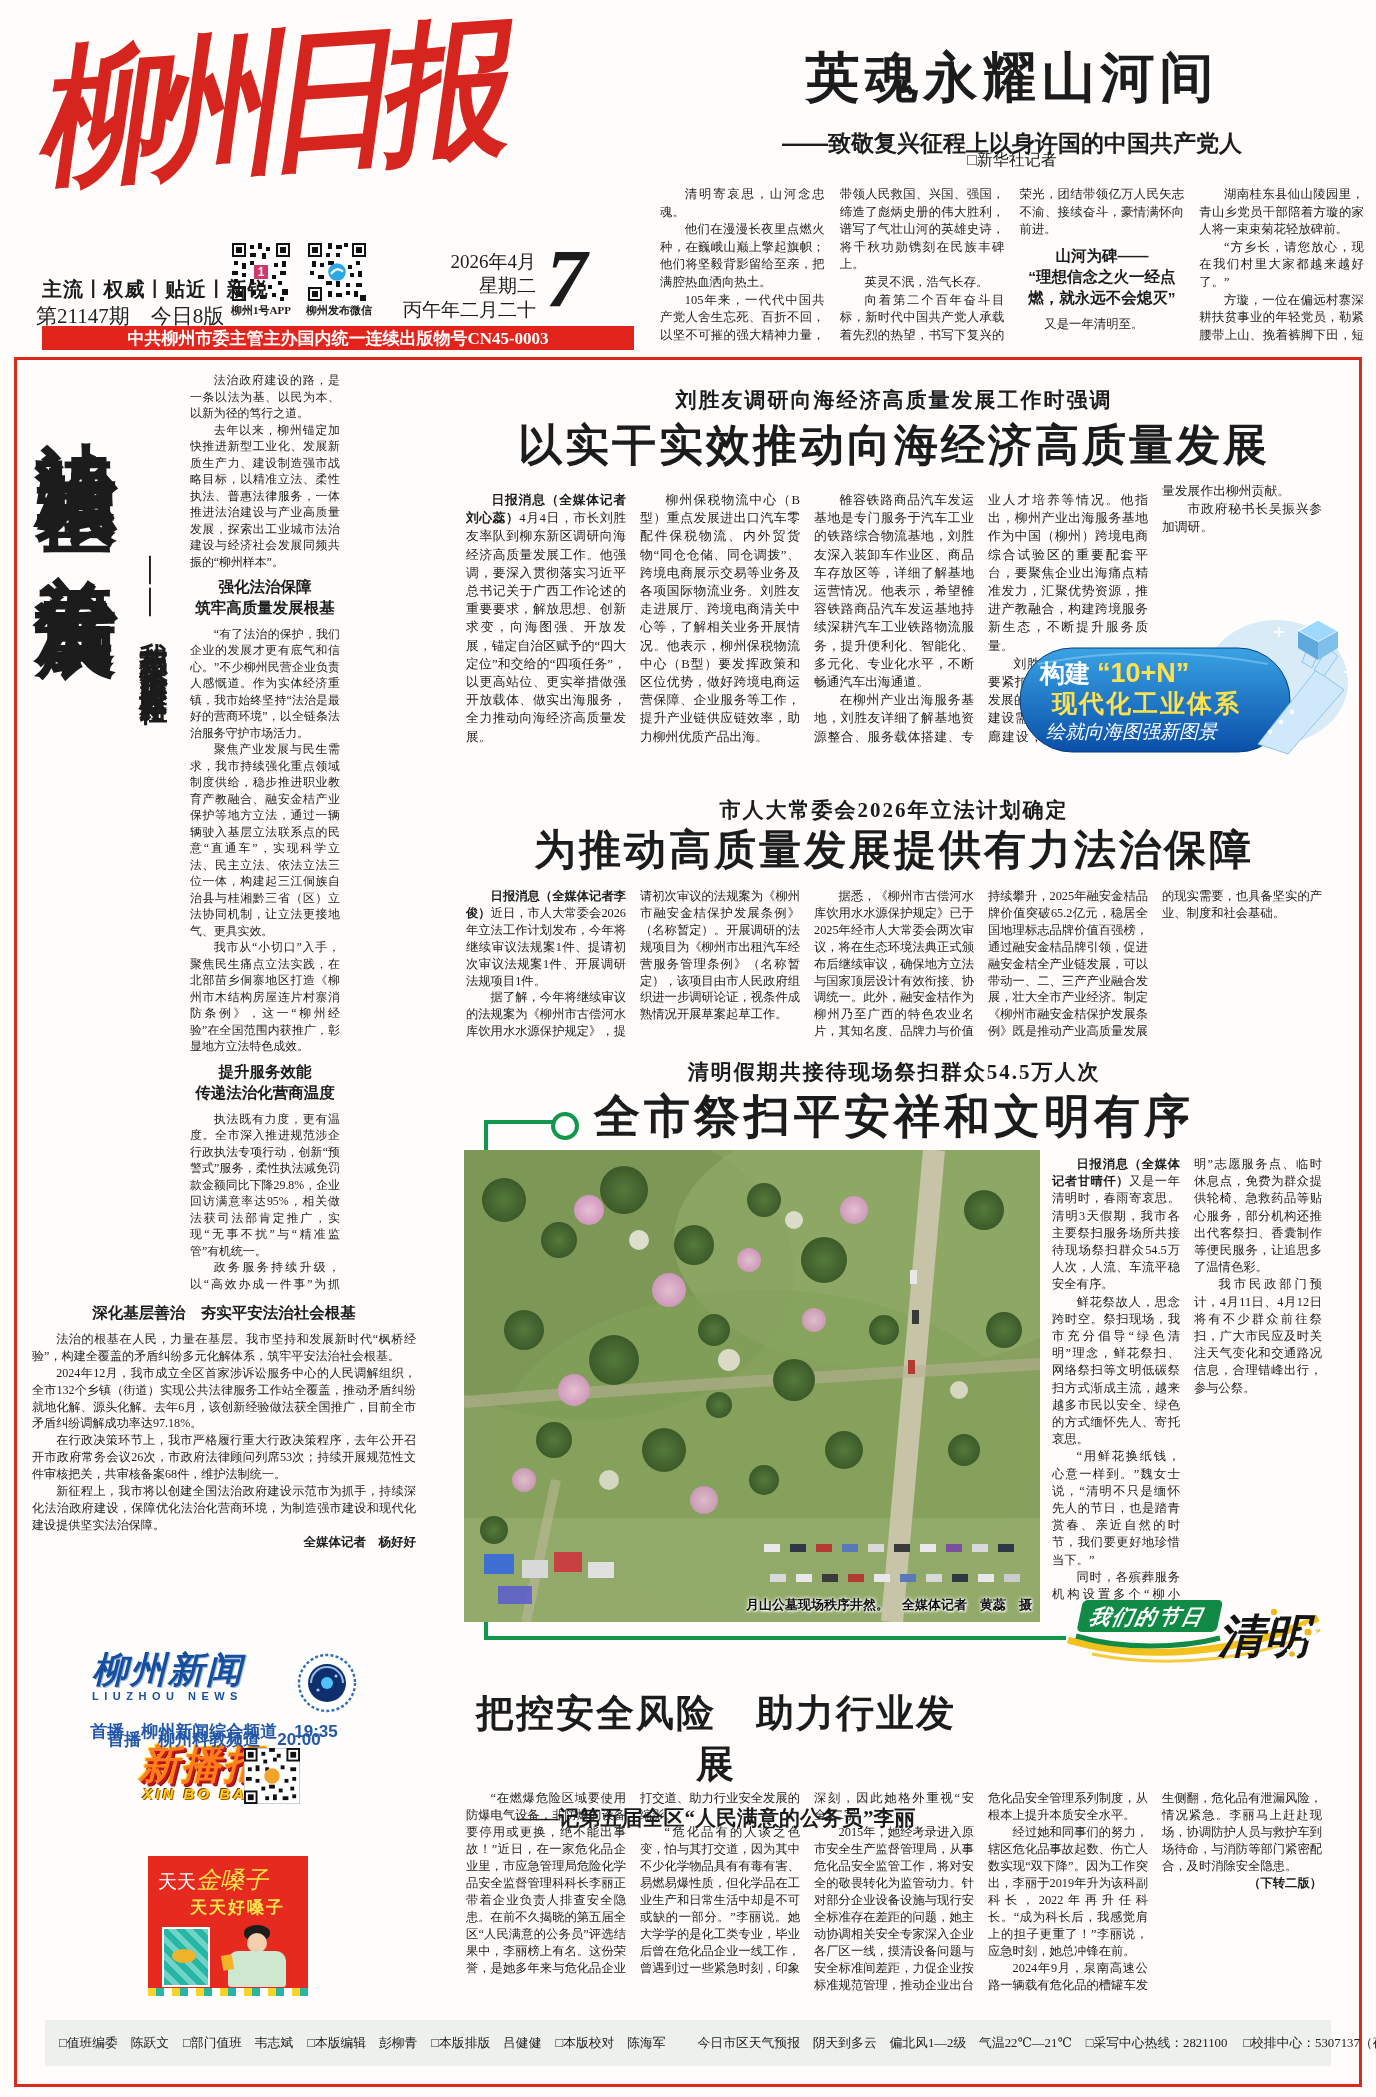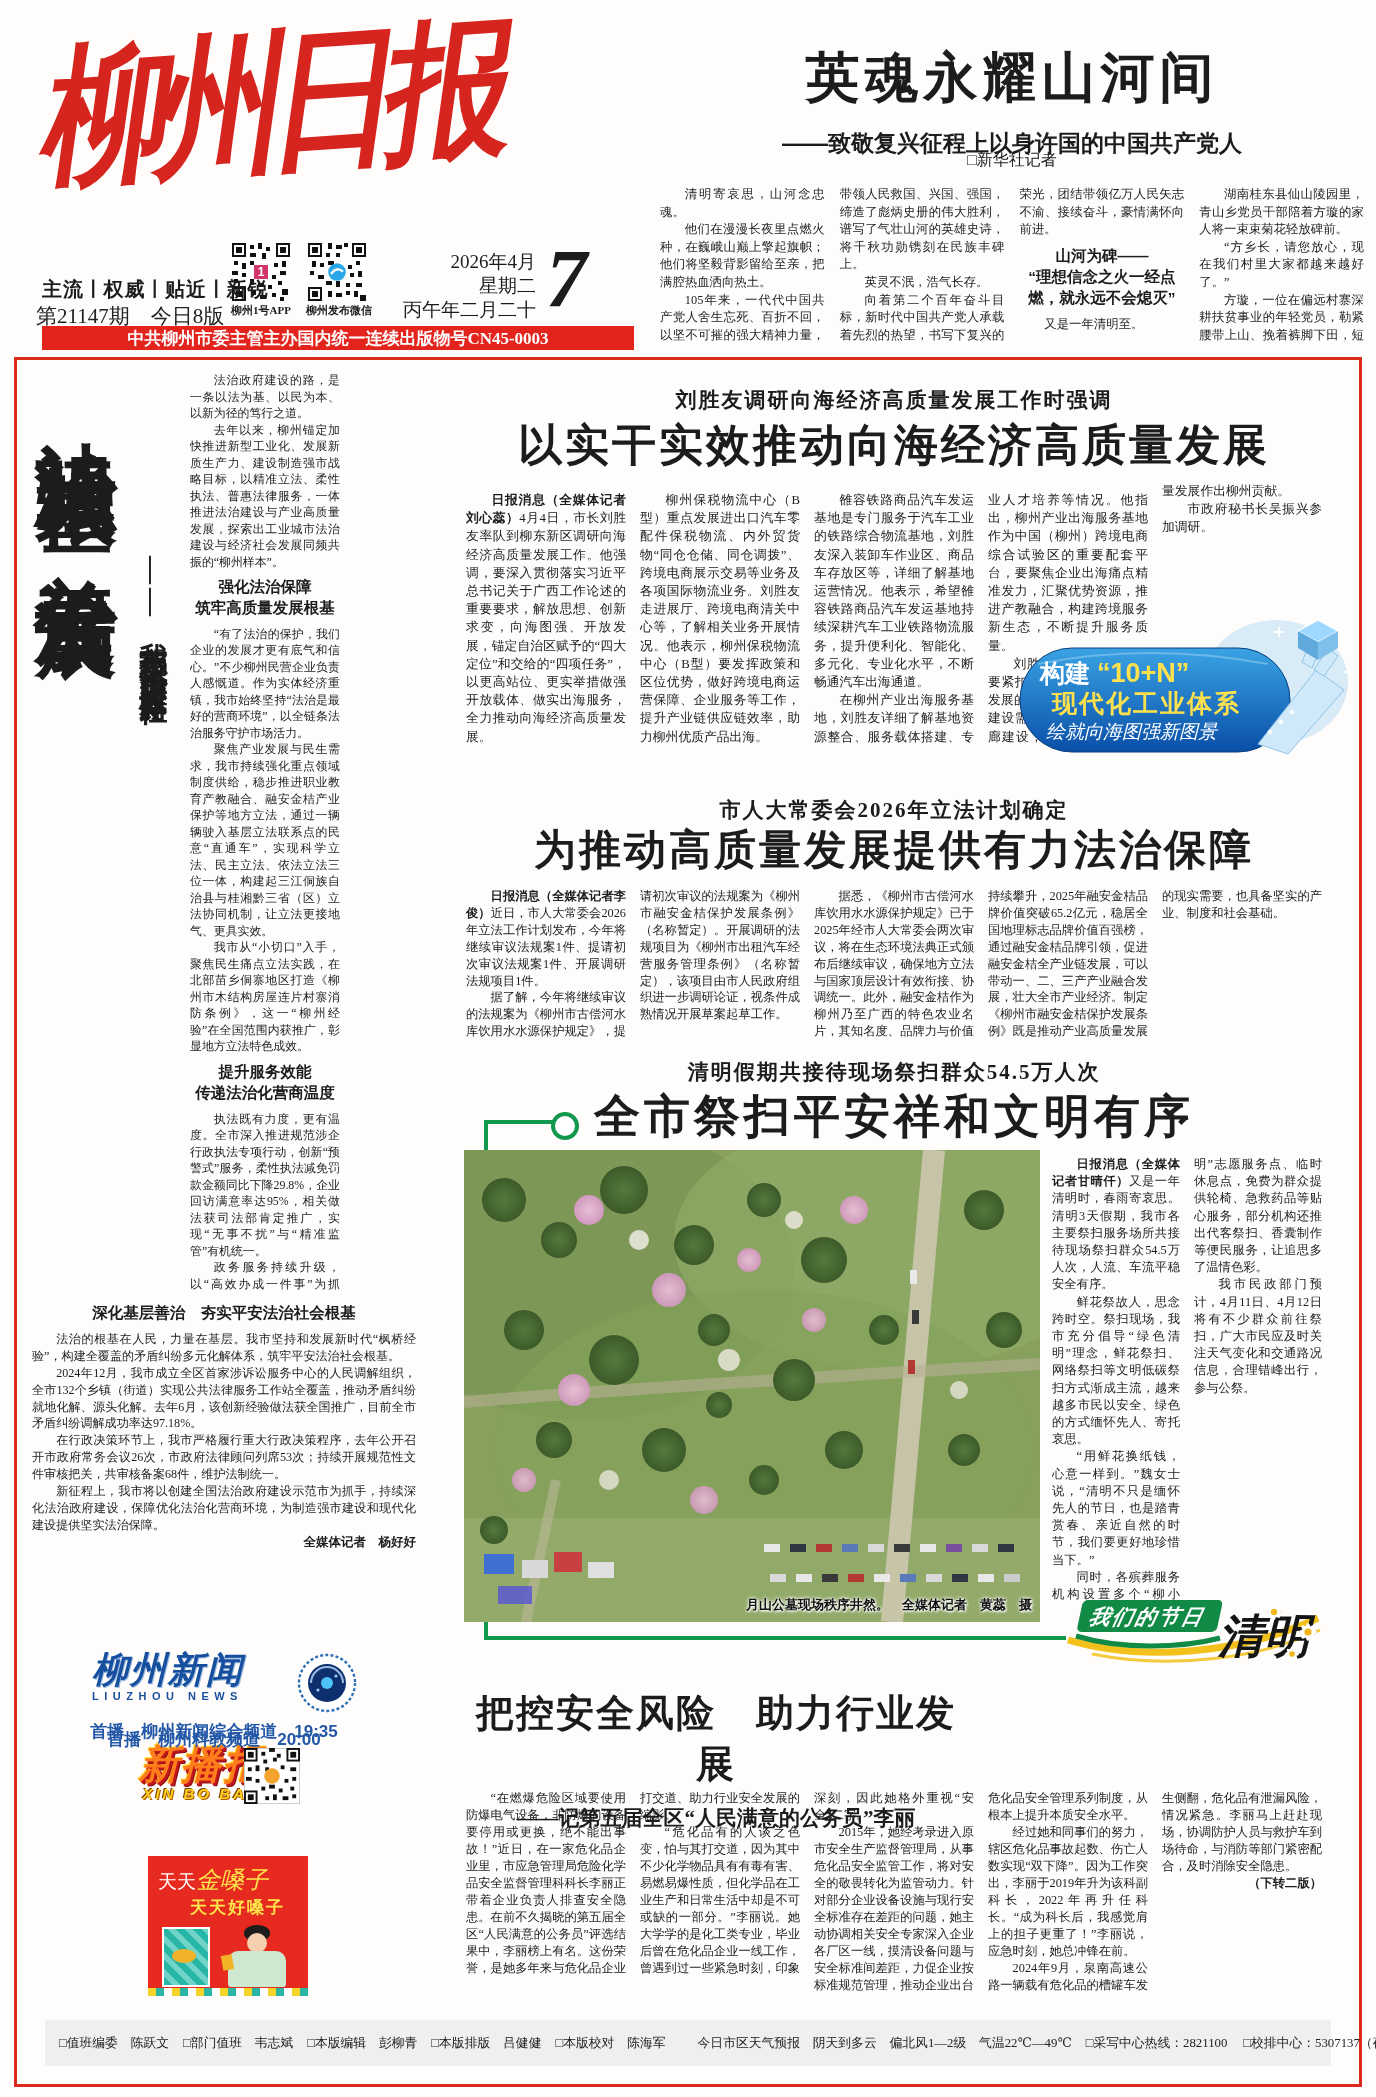--- a/index.html
+++ b/index.html
@@ -544,20 +544,20 @@
     </div>
     <div class="ad-stripe"></div>
   </div>
 
   <div class="abs foot">
     <span data-bind="footer.item1">□值班编委　陈跃文</span>
     <span data-bind="footer.item2">□部门值班　韦志斌</span>
     <span data-bind="footer.item3">□本版编辑　彭柳青</span>
     <span data-bind="footer.item4">□本版排版　吕健健</span>
     <span data-bind="footer.item5">□本版校对　陈海军</span>
-    <span class="mid" data-bind="footer.weather">今日市区天气预报　阴天到多云　偏北风1—2级　气温22℃—49℃</span>
+    <span class="mid" data-bind="footer.weather">今日市区天气预报　阴天到多云　偏北风1—2级　气温22℃—21℃</span>
     <span class="right">
       <span data-bind="footer.tel1">□采写中心热线：2821100</span>
       <span data-bind="footer.tel2">□校排中心：5307137（夜班）</span>
     </span>
   </div>
 
 </div>
 
 </body></html>

